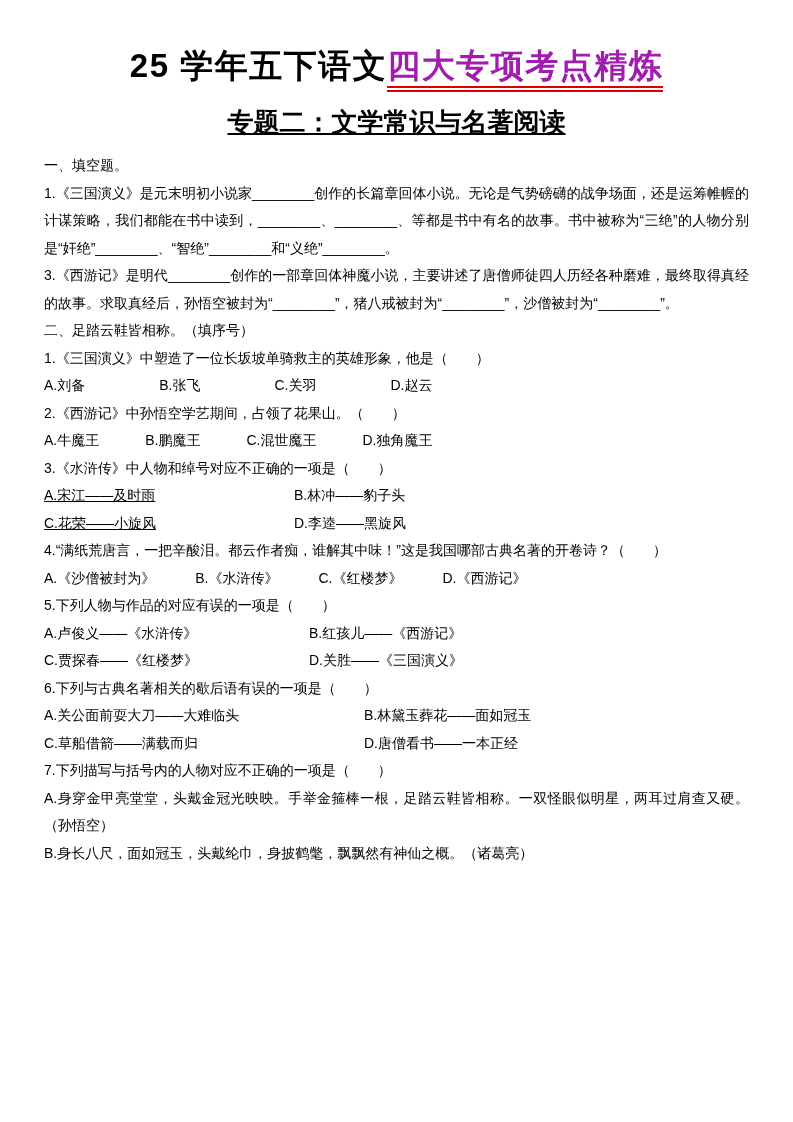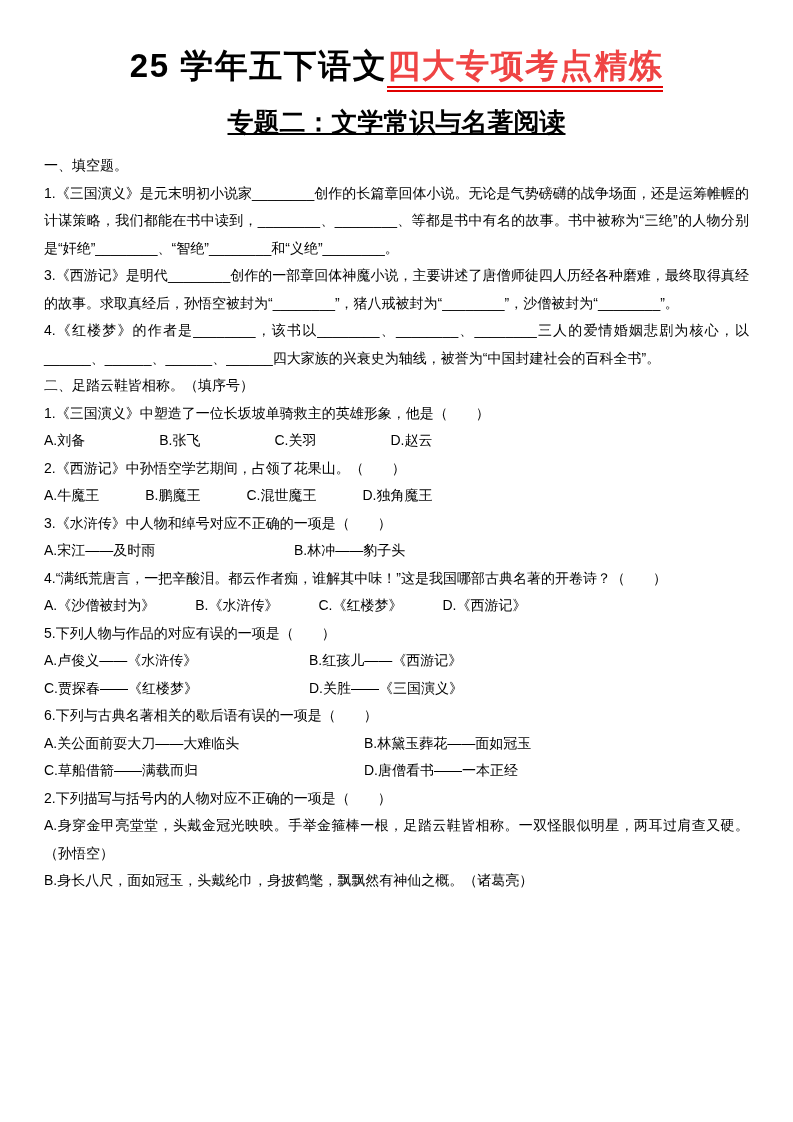--- a/index.html
+++ b/index.html
@@ -6,66 +6,66 @@
   body {
     width:793px; height:1122px;
     font-family:"Liberation Sans","DejaVu Sans",sans-serif;
     color:#000000; overflow:hidden;
   }
   .page { box-sizing:border-box; width:793px; height:1122px; padding:38px 44px 0 44px; background:#ffffff; }
   .title {
     text-align:center; font-size:33px; font-weight:bold;
     letter-spacing:1.5px; margin:6px 0 16px 0; white-space:nowrap;
   }
-  .title .hl { color:#ef4444; border-bottom:6px double #e00000; padding-bottom:2px; }
+  .title .hl { color:#a21caf; border-bottom:6px double #e00000; padding-bottom:2px; }
   .subtitle { text-align:center; font-size:26px; font-weight:bold; margin:0 0 12px 0;text-decoration:underline; }
   p.line { font-size:14px; line-height:27.5px; margin:0; text-align:justify; text-justify:inter-ideograph; }
   p.opts { text-align:left; white-space:nowrap; }
   .opt { display:inline-block; }
   .opt:last-child { margin-right:0; }
   .opts-a .opt { margin-right:74px; }   
   .opts-b .opt { margin-right:46px; }   
   .opts-c .opt { margin-right:40px; }   
-  .pair .c250 { min-width:250px; }
+  .pair .c250 { min-width:250px;text-decoration:underline; }
   .pair .c265 { min-width:265px; }
   .pair .c320 { min-width:320px; }
 </style>
 </head>
 <body>
 
 <div class="page">
 
   <div class="title"><span>25 学年五下语文</span><span class="hl">四大专项考点精炼</span></div>
 
   <div class="subtitle">专题二：文学常识与名著阅读</div>
 
   <p class="line">一、填空题。</p>
   <p class="line">1.《三国演义》是元末明初小说家________创作的长篇章回体小说。无论是气势磅礴的战争场面，还是运筹帷幄的计谋策略，我们都能在书中读到，________、________、等都是书中有名的故事。书中被称为“三绝”的人物分别是“奸绝”________、“智绝”________和“义绝”________。</p>
   <p class="line">3.《西游记》是明代________创作的一部章回体神魔小说，主要讲述了唐僧师徒四人历经各种磨难，最终取得真经的故事。求取真经后，孙悟空被封为“________”，猪八戒被封为“________”，沙僧被封为“________”。</p>
-  <p class="line">4.《红楼梦》的作者是________，该书以________、________、________三人的爱情婚姻悲剧为核心，以______、______、______、______四大家族的兴衰史为轴线，被誉为“中国封建社会的百科全书”。</p>
 
   <p class="line">二、足踏云鞋皆相称。（填序号）</p>
 
   <p class="line">1.《三国演义》中塑造了一位长坂坡单骑救主的英雄形象，他是（　　）</p>
   <p class="line opts opts-a"><span class="opt">A.刘备</span><span class="opt">B.张飞</span><span class="opt">C.关羽</span><span class="opt">D.赵云</span></p>
 
   <p class="line">2.《西游记》中孙悟空学艺期间，占领了花果山。（　　）</p>
   <p class="line opts opts-b"><span class="opt">A.牛魔王</span><span class="opt">B.鹏魔王</span><span class="opt">C.混世魔王</span><span class="opt">D.独角魔王</span></p>
 
   <p class="line">3.《水浒传》中人物和绰号对应不正确的一项是（　　）</p>
   <p class="line opts pair"><span class="opt c250">A.宋江——及时雨</span><span class="opt">B.林冲——豹子头</span></p>
+  <p class="line opts pair"><span class="opt c250">C.花荣——小旋风</span><span class="opt">D.李逵——黑旋风</span></p>
 
   <p class="line">4.“满纸荒唐言，一把辛酸泪。都云作者痴，谁解其中味！”这是我国哪部古典名著的开卷诗？（　　）</p>
   <p class="line opts opts-c"><span class="opt">A.《沙僧被封为》</span><span class="opt">B.《水浒传》</span><span class="opt">C.《红楼梦》</span><span class="opt">D.《西游记》</span></p>
 
   <p class="line">5.下列人物与作品的对应有误的一项是（　　）</p>
   <p class="line opts pair"><span class="opt c265">A.卢俊义——《水浒传》</span><span class="opt">B.红孩儿——《西游记》</span></p>
   <p class="line opts pair"><span class="opt c265">C.贾探春——《红楼梦》</span><span class="opt">D.关胜——《三国演义》</span></p>
 
   <p class="line">6.下列与古典名著相关的歇后语有误的一项是（　　）</p>
   <p class="line opts pair"><span class="opt c320">A.关公面前耍大刀——大难临头</span><span class="opt">B.林黛玉葬花——面如冠玉</span></p>
   <p class="line opts pair"><span class="opt c320">C.草船借箭——满载而归</span><span class="opt">D.唐僧看书——一本正经</span></p>
 
-  <p class="line">2.下列描写与括号内的人物对应不正确的一项是（　　）</p>
+  <p class="line">7.下列描写与括号内的人物对应不正确的一项是（　　）</p>
   <p class="line">A.身穿金甲亮堂堂，头戴金冠光映映。手举金箍棒一根，足踏云鞋皆相称。一双怪眼似明星，两耳过肩查又硬。（孙悟空）</p>
   <p class="line">B.身长八尺，面如冠玉，头戴纶巾，身披鹤氅，飘飘然有神仙之概。（诸葛亮）</p>
 
 </div>
 
 </body></html>

